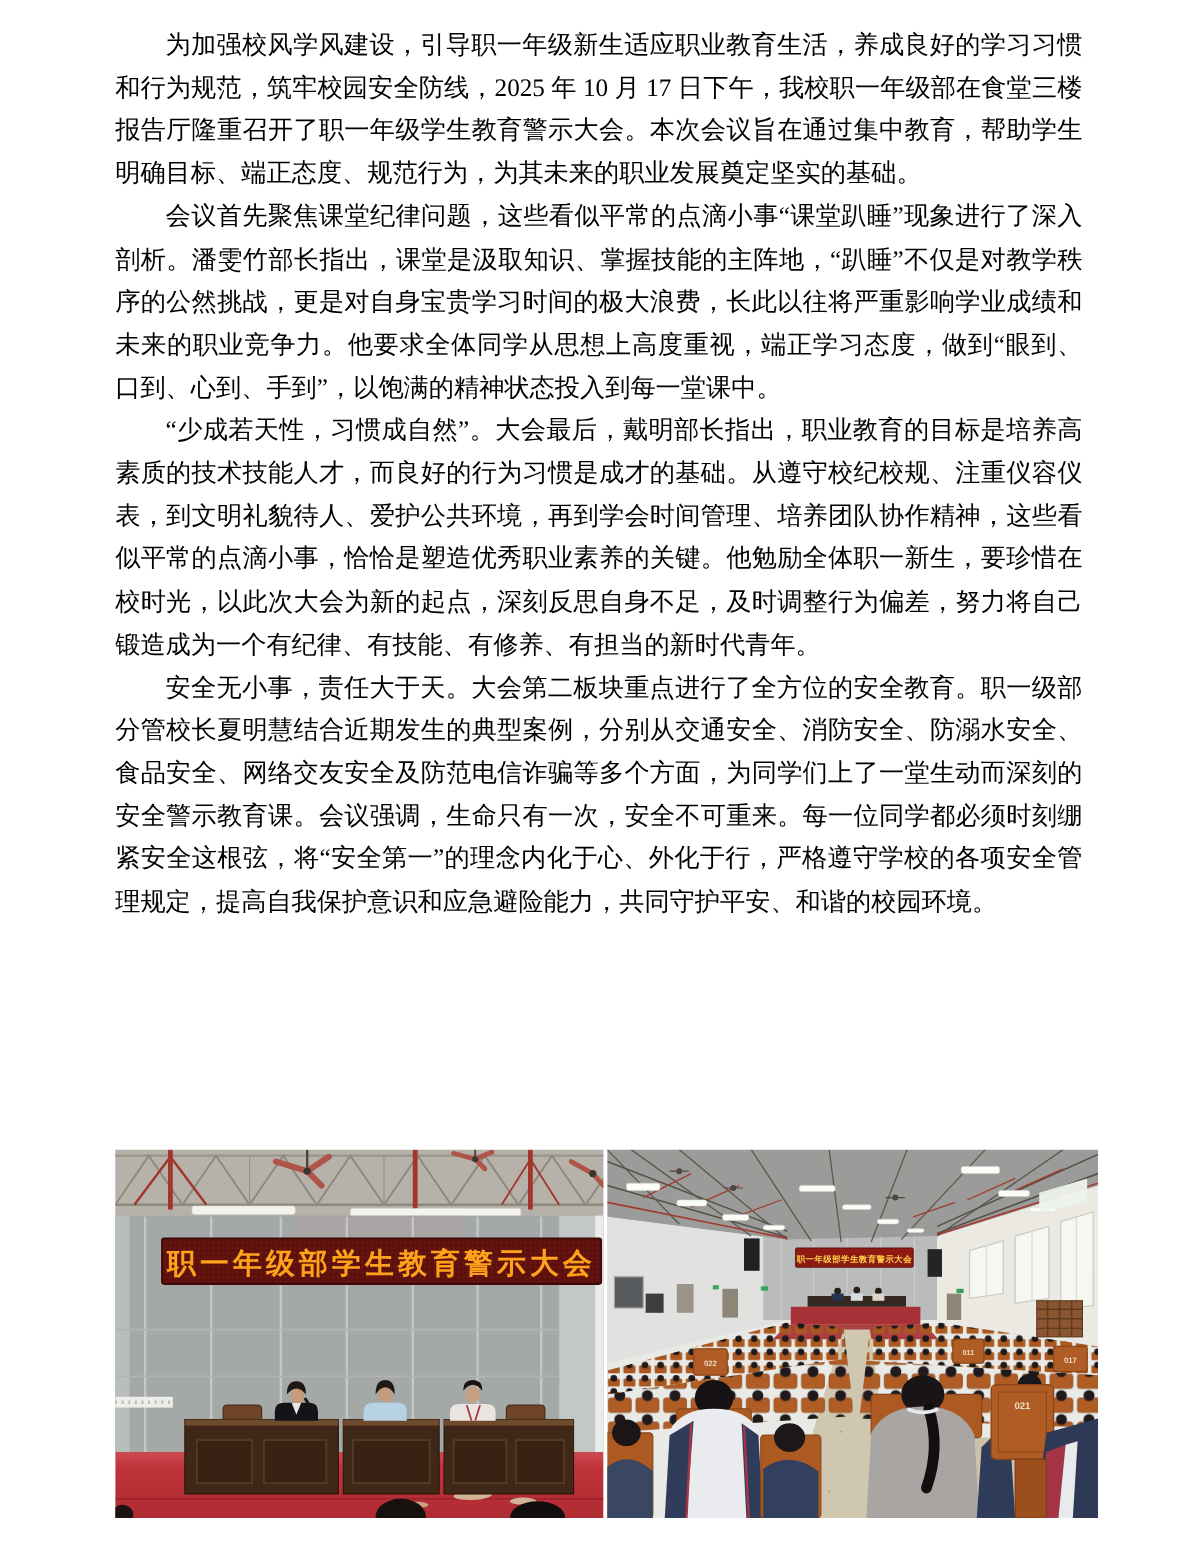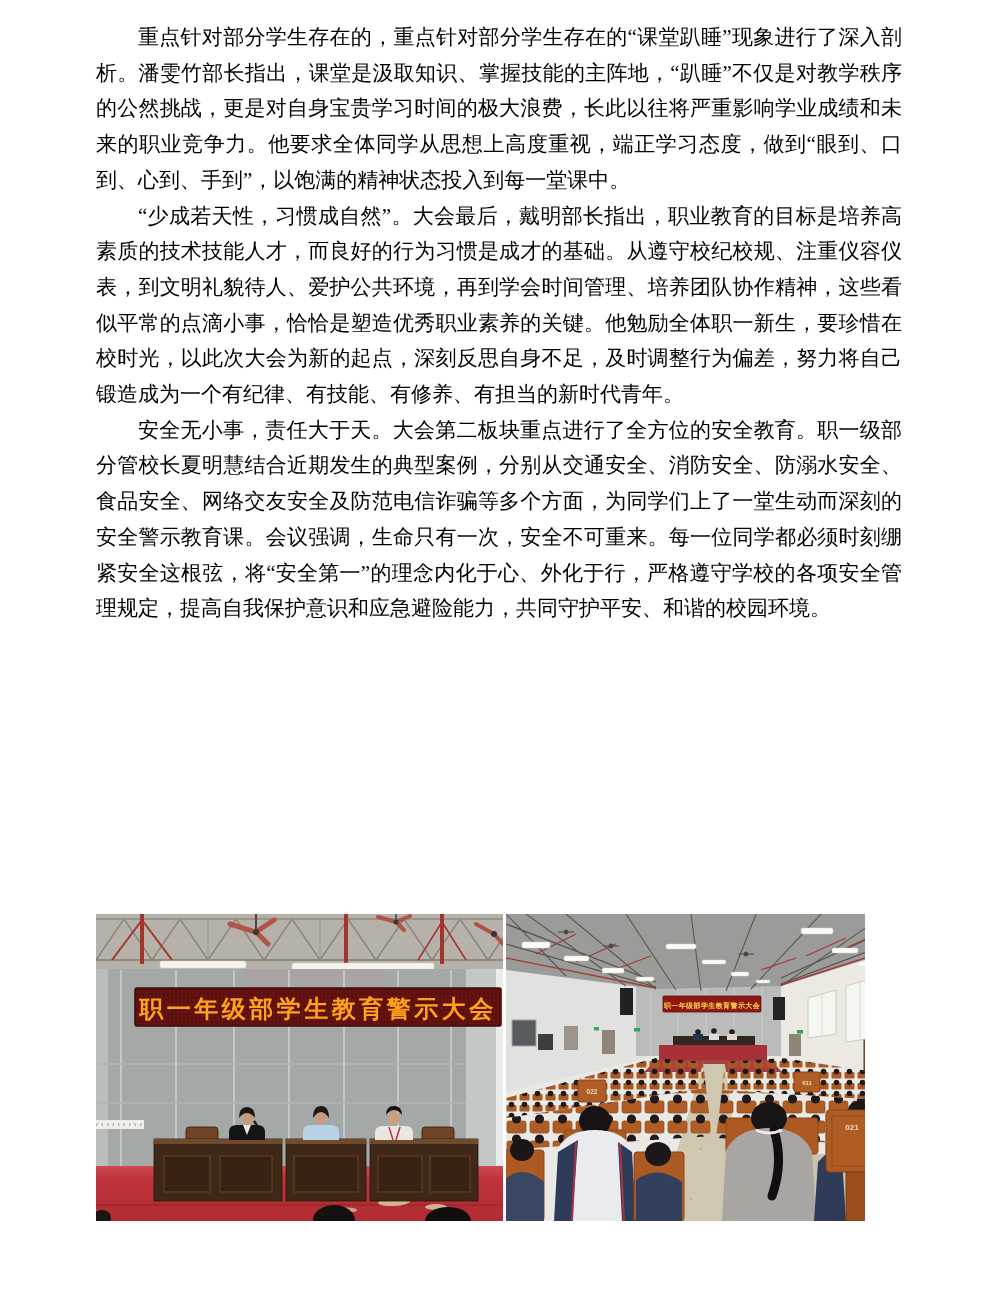--- a/index.html
+++ b/index.html
@@ -7,34 +7,35 @@
     width:989px;height:1299px;background:#ffffff;position:relative;
     font-family:"Liberation Serif","DejaVu Serif",serif;
     overflow:hidden;
   }
   .article{
     position:absolute;left:96px;top:20px;width:806px;
     font-size:21px;line-height:35.7px;color:#000;text-align:justify;
   }
   .article p{margin:0;text-indent:2em;}
   figure{margin:0;}
-  .photo{position:absolute;top:914px;overflow:hidden;background:#dddddd;}
+  .photo{position:absolute;top:958px;overflow:hidden;background:#dddddd;}
   .photo-left{left:96px;width:407px;height:307px;}
-  .photo-right{left:506px;width:359px;height:307px;}
+  .photo-right{left:506px;width:409px;height:307px;}
   .photo svg{display:block;}
   .led-text{font-family:"Liberation Sans","DejaVu Sans",sans-serif;font-weight:bold;}
   .seat-num{font-family:"Liberation Sans","DejaVu Sans",sans-serif;font-weight:bold;}
 </style>
 </head>
 <body>
 
 <main>
 
   <section class="article">
-    <p>重点针对部分学生存在的，重点针对部分学生存在的“课堂趴睡”现象进行了深入剖析。潘雯竹部长指出，课堂是汲取知识、掌握技能的主阵地，“趴睡”不仅是对教学秩序的公然挑战，更是对自身宝贵学习时间的极大浪费，长此以往将严重影响学业成绩和未来的职业竞争力。他要求全体同学从思想上高度重视，端正学习态度，做到“眼到、口到、心到、手到”，以饱满的精神状态投入到每一堂课中。</p>
+    <p>为加强校风学风建设，引导职一年级新生适应职业教育生活，养成良好的学习习惯和行为规范，筑牢校园安全防线，2025 年 10 月 17 日下午，我校职一年级部在食堂三楼报告厅隆重召开了职一年级学生教育警示大会。本次会议旨在通过集中教育，帮助学生明确目标、端正态度、规范行为，为其未来的职业发展奠定坚实的基础。</p>
+    <p>会议首先聚焦课堂纪律问题，这些看似平常的点滴小事“课堂趴睡”现象进行了深入剖析。潘雯竹部长指出，课堂是汲取知识、掌握技能的主阵地，“趴睡”不仅是对教学秩序的公然挑战，更是对自身宝贵学习时间的极大浪费，长此以往将严重影响学业成绩和未来的职业竞争力。他要求全体同学从思想上高度重视，端正学习态度，做到“眼到、口到、心到、手到”，以饱满的精神状态投入到每一堂课中。</p>
     <p>“少成若天性，习惯成自然”。大会最后，戴明部长指出，职业教育的目标是培养高素质的技术技能人才，而良好的行为习惯是成才的基础。从遵守校纪校规、注重仪容仪表，到文明礼貌待人、爱护公共环境，再到学会时间管理、培养团队协作精神，这些看似平常的点滴小事，恰恰是塑造优秀职业素养的关键。他勉励全体职一新生，要珍惜在校时光，以此次大会为新的起点，深刻反思自身不足，及时调整行为偏差，努力将自己锻造成为一个有纪律、有技能、有修养、有担当的新时代青年。</p>
     <p>安全无小事，责任大于天。大会第二板块重点进行了全方位的安全教育。职一级部分管校长夏明慧结合近期发生的典型案例，分别从交通安全、消防安全、防溺水安全、食品安全、网络交友安全及防范电信诈骗等多个方面，为同学们上了一堂生动而深刻的安全警示教育课。会议强调，生命只有一次，安全不可重来。每一位同学都必须时刻绷紧安全这根弦，将“安全第一”的理念内化于心、外化于行，严格遵守学校的各项安全管理规定，提高自我保护意识和应急避险能力，共同守护平安、和谐的校园环境。</p>
   </section>
 
   <figure class="photo photo-left">
     <svg viewBox="0 0 407 307" width="407" height="307" preserveAspectRatio="none">
       <defs>
         <pattern id="leddots" width="4" height="4" patternUnits="userSpaceOnUse">
           <circle cx="2" cy="2" r="0.7" fill="#7a201a"></circle>
         </pattern>

